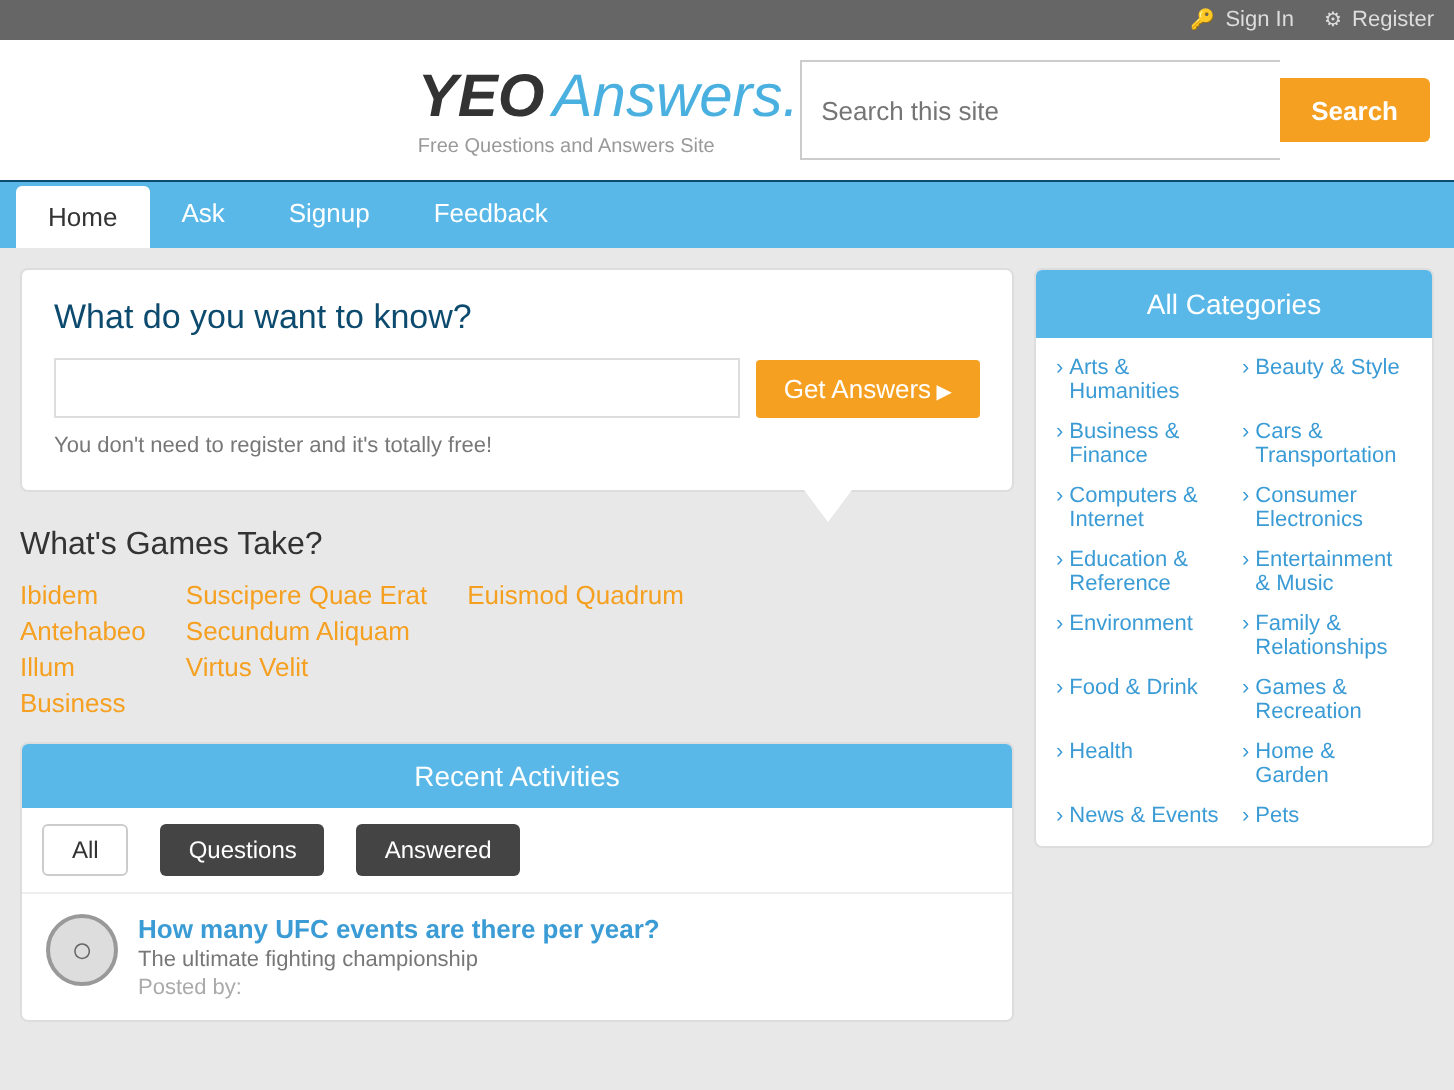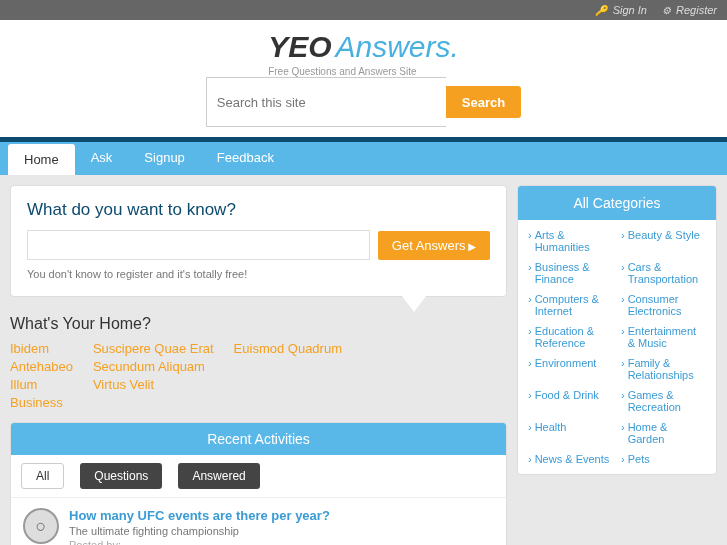--- a/index.html
+++ b/index.html
@@ -6,32 +6,31 @@
     body { font-family: Arial, sans-serif; font-size: 13px; background: #e8e8e8; color: #333; width: 727px; }
 
     
     .top-bar {
       background: #666;
       text-align: right;
       padding: 4px 10px;
       font-size: 11px;
       color: #ddd;
     }
-    .top-bar a { color: #ddd; text-decoration: none; margin-left: 12px; font-style: italic; }
+    .top-bar a { color: #ddd; text-decoration: none; margin-left: 12px; }
     .top-bar .icon { font-size: 10px; margin-right: 2px; }
 
     
     .header {
       background: #fff;
       padding: 10px 12px;
       display: flex;
       align-items: center;
-      justify-content: flex-start;
-      border-bottom: 5px solid #0c4a6e;
-      flex-direction: column;
+      justify-content: flex-end;
+      border-bottom: 1px solid #0c4a6e;
     }
     .logo { display: flex; align-items: baseline; }
     .logo-yeo { font-size: 30px; font-weight: bold; color: #333; font-style: italic; }
     .logo-answers { font-size: 30px; color: #4ab0e0; font-style: italic; font-weight: normal; margin-left: 4px; }
     .tagline { font-size: 10px; color: #999; margin-top: 2px; }
     .logo-wrap { display: flex; flex-direction: column; }
 
     .search-bar { display: flex; align-items: center; }
     .search-bar input {
       width: 240px;
@@ -236,26 +235,26 @@
 
 <div class="main-wrap">
   <div class="left-col">
 
     <div class="ask-box">
       <h2>What do you want to know?</h2>
       <div class="ask-input-row">
         <input type="text" placeholder="" style="">
         <button class="get-answers-btn">Get Answers</button>
       </div>
-      <p class="ask-note">You don't know to register and it's totally free!</p>
+      <p class="ask-note">You don't need to register and it's totally free!</p>
       <div class="speech-bubble"></div>
     </div>
 
     <div class="take-section">
-      <h3>What's Your Home?</h3>
+      <h3>What's Games Take?</h3>
       <div class="take-links">
         <div class="take-col">
           <a href="#">Ibidem</a>
           <a href="#">Antehabeo</a>
           <a href="#">Illum</a>
           <a href="#">Business</a>
         </div>
         <div class="take-col">
           <a href="#">Suscipere Quae Erat</a>
           <a href="#">Secundum Aliquam</a>

